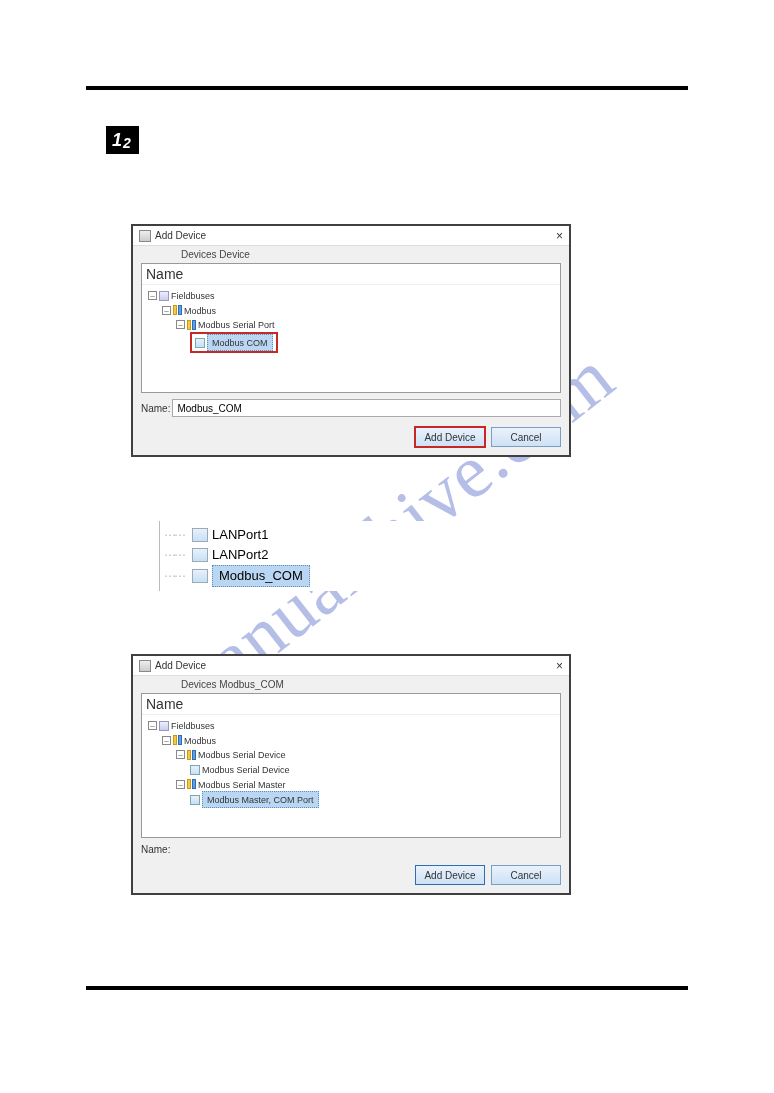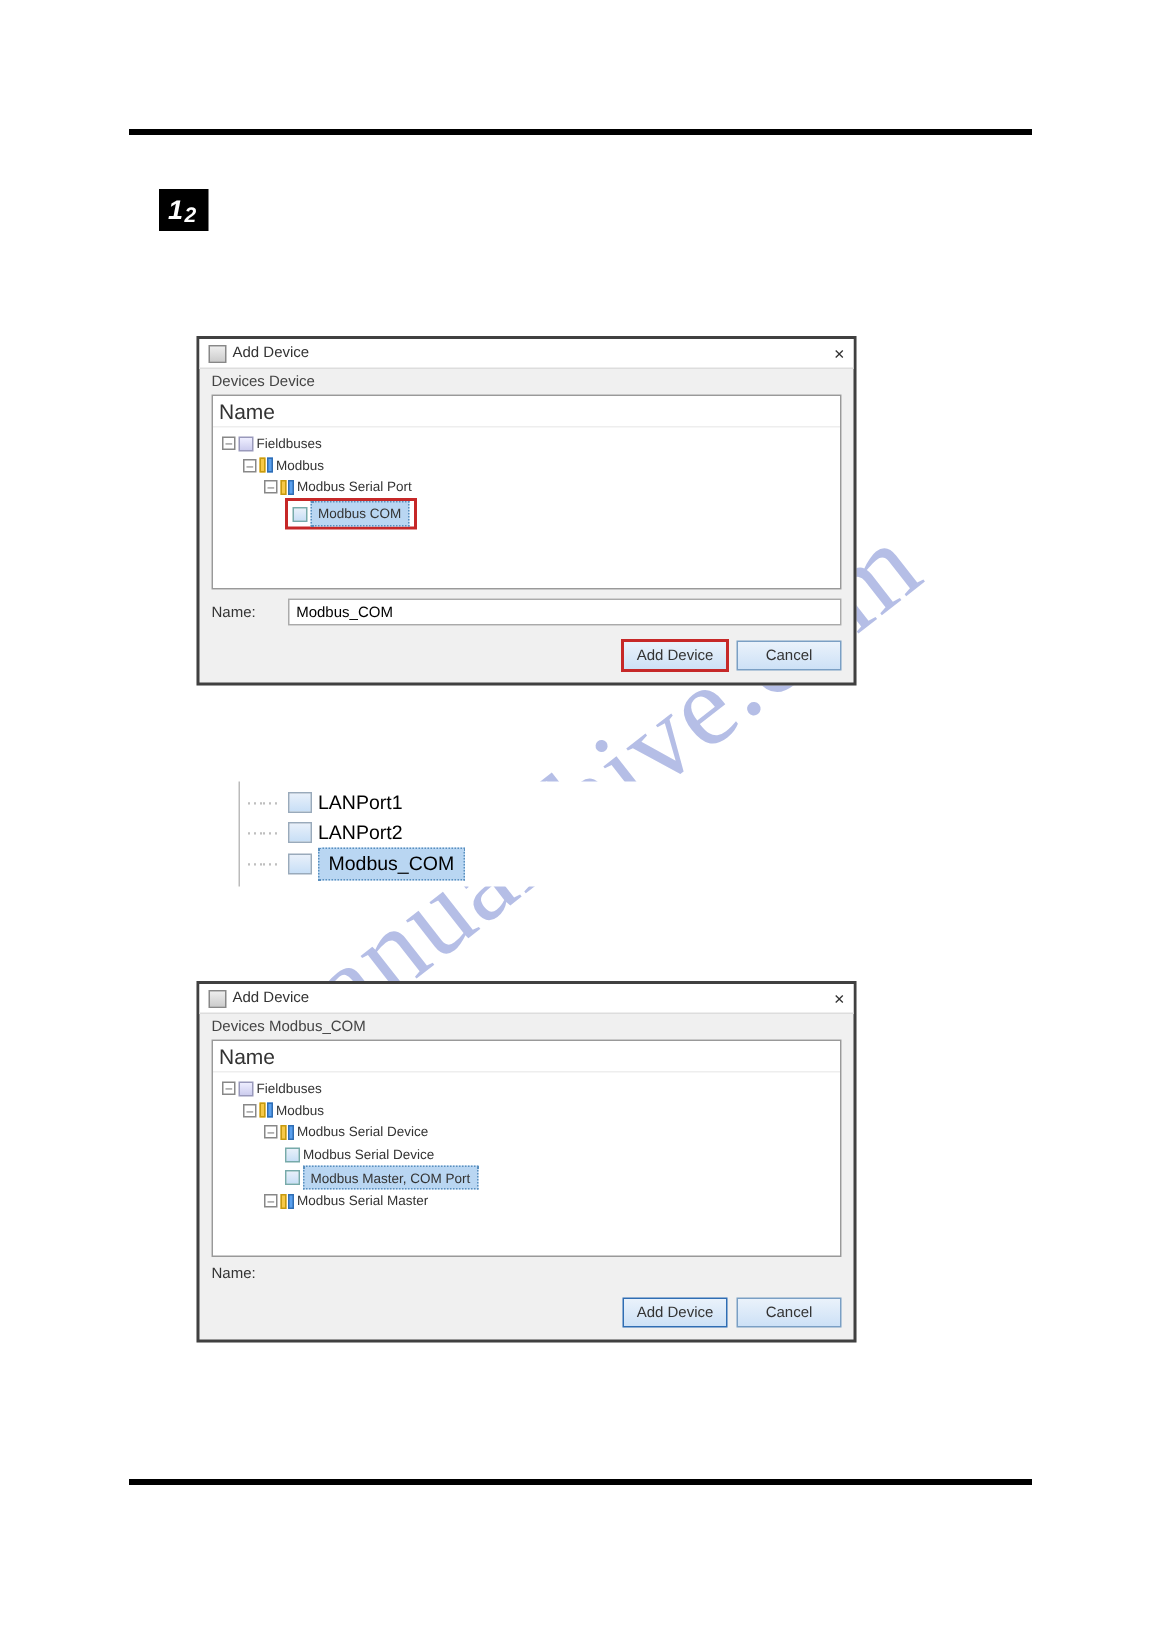--- a/index.html
+++ b/index.html
@@ -14,36 +14,36 @@
   .sh-title-wrap { display:flex; }
   .sh-border { width:2px; background:#fff; }
   .sh-title { background:#e0e0e0; border:1px solid #888; border-left:none; color:#000; font-weight:bold; font-size:17px; display:flex; align-items:center; padding:0 30px; width:175px; }
 
   
   .dialog { position:absolute; border:2px solid #404040; background:#f0f0f0; font-size:10px; color:#333; }
   .dlg-title { display:flex; align-items:center; height:20px; padding:0 6px; background:#fff; border-bottom:1px solid #ddd; }
   .dlg-title .icon { width:12px; height:12px; border:1px solid #888; background:linear-gradient(#eee,#ccc); margin-right:4px; }
   .dlg-title .tt { flex:1; font-size:10px; }
   .dlg-title .x { font-size:12px; color:#333; font-family:sans-serif; }
-  .dlg-sub { padding:3px 8px; font-size:10px; color:#444; }
+  .dlg-sub { padding:3px 8px; font-size:10px; color:#444;margin-left:40px; }
   .tree-box { margin:0 8px; background:#fff; border:1px solid #999; height:130px; position:relative; }
   .tree-head { font-size:14px; padding:2px 4px; border-bottom:1px solid #eee; color:#333;}
   .tree-body { padding:3px 0 0 6px; font-size:9px; line-height:14px; }
   .tn { white-space:nowrap; }
   .tn .exp { display:inline-block; width:9px; height:9px; border:1px solid #888; font-size:8px; line-height:7px; text-align:center; margin-right:2px; vertical-align:middle; color:#555;}
   .tn .ic { display:inline-block; width:10px; height:10px; vertical-align:middle; margin-right:2px; }
   .ic-folder { background:linear-gradient(#eef,#cce); border:1px solid #99b; }
   .ic-bar1 { background:#f7c948; border:1px solid #c79a10; width:4px !important; height:10px; }
   .ic-bar2 { background:#5aa0ee; border:1px solid #2f6db3; width:4px !important; height:10px; margin-left:-1px;}
   .ic-dev { background:linear-gradient(#e8f0fa,#c8dff6); border:1px solid #7aa; }
   .tn .lbl { vertical-align:middle; }
   .sel-blue { background:#b9d6f2; border:1px dotted #5a8fbe; padding:0 4px; display:inline-block;}
   .sel-outline { border:2px solid #c62828; padding:0 3px; display:inline-block; }
   .ind { display:inline-block; width:14px; }
-  .name-row { display:flex; align-items:center; padding:6px 8px; gap:22px;}
+  .name-row { display:flex; align-items:center; padding:6px 8px; gap:2px;}
   .name-row input { flex:1; height:18px; border:1px solid #aaa; font-size:10px; padding:0 4px; }
   .btn-row { display:flex; justify-content:flex-end; gap:6px; padding:4px 8px 8px; }
   .btn { height:20px; min-width:70px; border:1px solid #7a9fc4; background:linear-gradient(#eaf2fb,#cde1f6); font-size:10px; color:#333; display:flex; align-items:center; justify-content:center; }
   .btn.red-out { outline:2px solid #c62828; outline-offset:-1px; }
 
   
   .mid-tree { position:absolute; background:#fff; font-size:13px; line-height:20px; padding:4px 8px;}
   .mid-tree .row { display:flex; align-items:center; gap:4px; }
   .mid-tree .dic { width:16px; height:14px; border:1px solid #9ab; background:linear-gradient(#e8f0fa,#c8dff6); }
   .mid-tree .conn { color:#bbb; font-size:12px; width:24px; display:inline-block; letter-spacing:-2px;}
@@ -121,22 +121,22 @@
       <span class="x">×</span>
     </div>
     <div class="dlg-sub">Devices    Modbus_COM</div>
     <div class="tree-box" style="height:145px;">
       <div class="tree-head">Name</div>
       <div class="tree-body">
         <div class="tn"><span class="exp">–</span><span class="ic ic-folder"></span><span class="lbl">Fieldbuses</span></div>
         <div class="tn"><span class="ind"></span><span class="exp">–</span><span class="ic ic-bar1"></span><span class="ic ic-bar2"></span><span class="lbl">Modbus</span></div>
         <div class="tn"><span class="ind"></span><span class="ind"></span><span class="exp">–</span><span class="ic ic-bar1"></span><span class="ic ic-bar2"></span><span class="lbl">Modbus Serial Device</span></div>
         <div class="tn"><span class="ind"></span><span class="ind"></span><span class="ind"></span><span class="ic ic-dev"></span><span class="lbl">Modbus Serial Device</span></div>
+        <div class="tn"><span class="ind"></span><span class="ind"></span><span class="exp">–</span><span class="ic ic-bar1"></span><span class="ic ic-bar2"></span><span class="lbl">Modbus Serial Master</span></div>
         <div class="tn"><span class="ind"></span><span class="ind"></span><span class="ind"></span><span class="ic ic-dev"></span><span class="sel-blue"><span class="lbl">Modbus Master, COM Port</span></span></div>
-        <div class="tn"><span class="ind"></span><span class="ind"></span><span class="exp">–</span><span class="ic ic-bar1"></span><span class="ic ic-bar2"></span><span class="lbl">Modbus Serial Master</span></div>
       </div>
     </div>
     <div class="name-row">
       <span>Name:</span>
     </div>
     <div class="btn-row">
       <div class="btn" style="border-color:#2f6db3;">Add Device</div>
       <div class="btn">Cancel</div>
     </div>
   </div>

